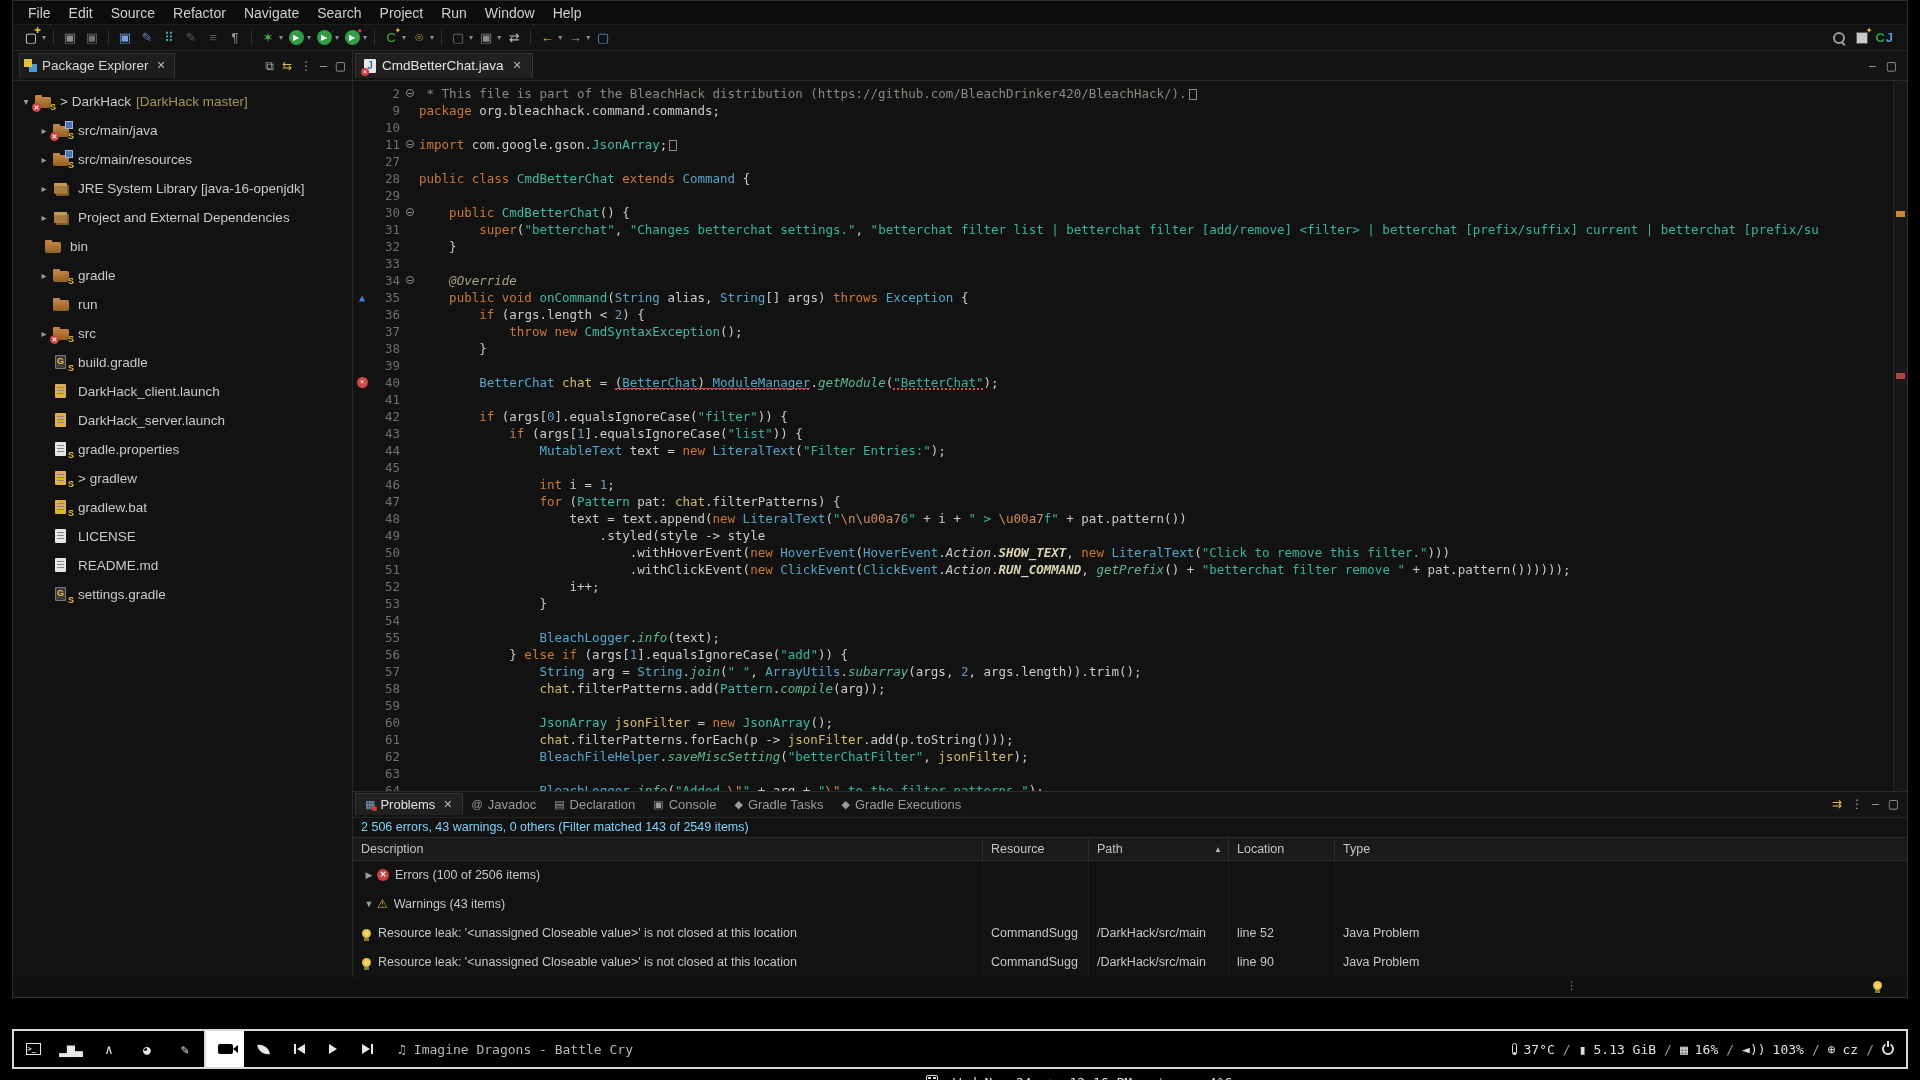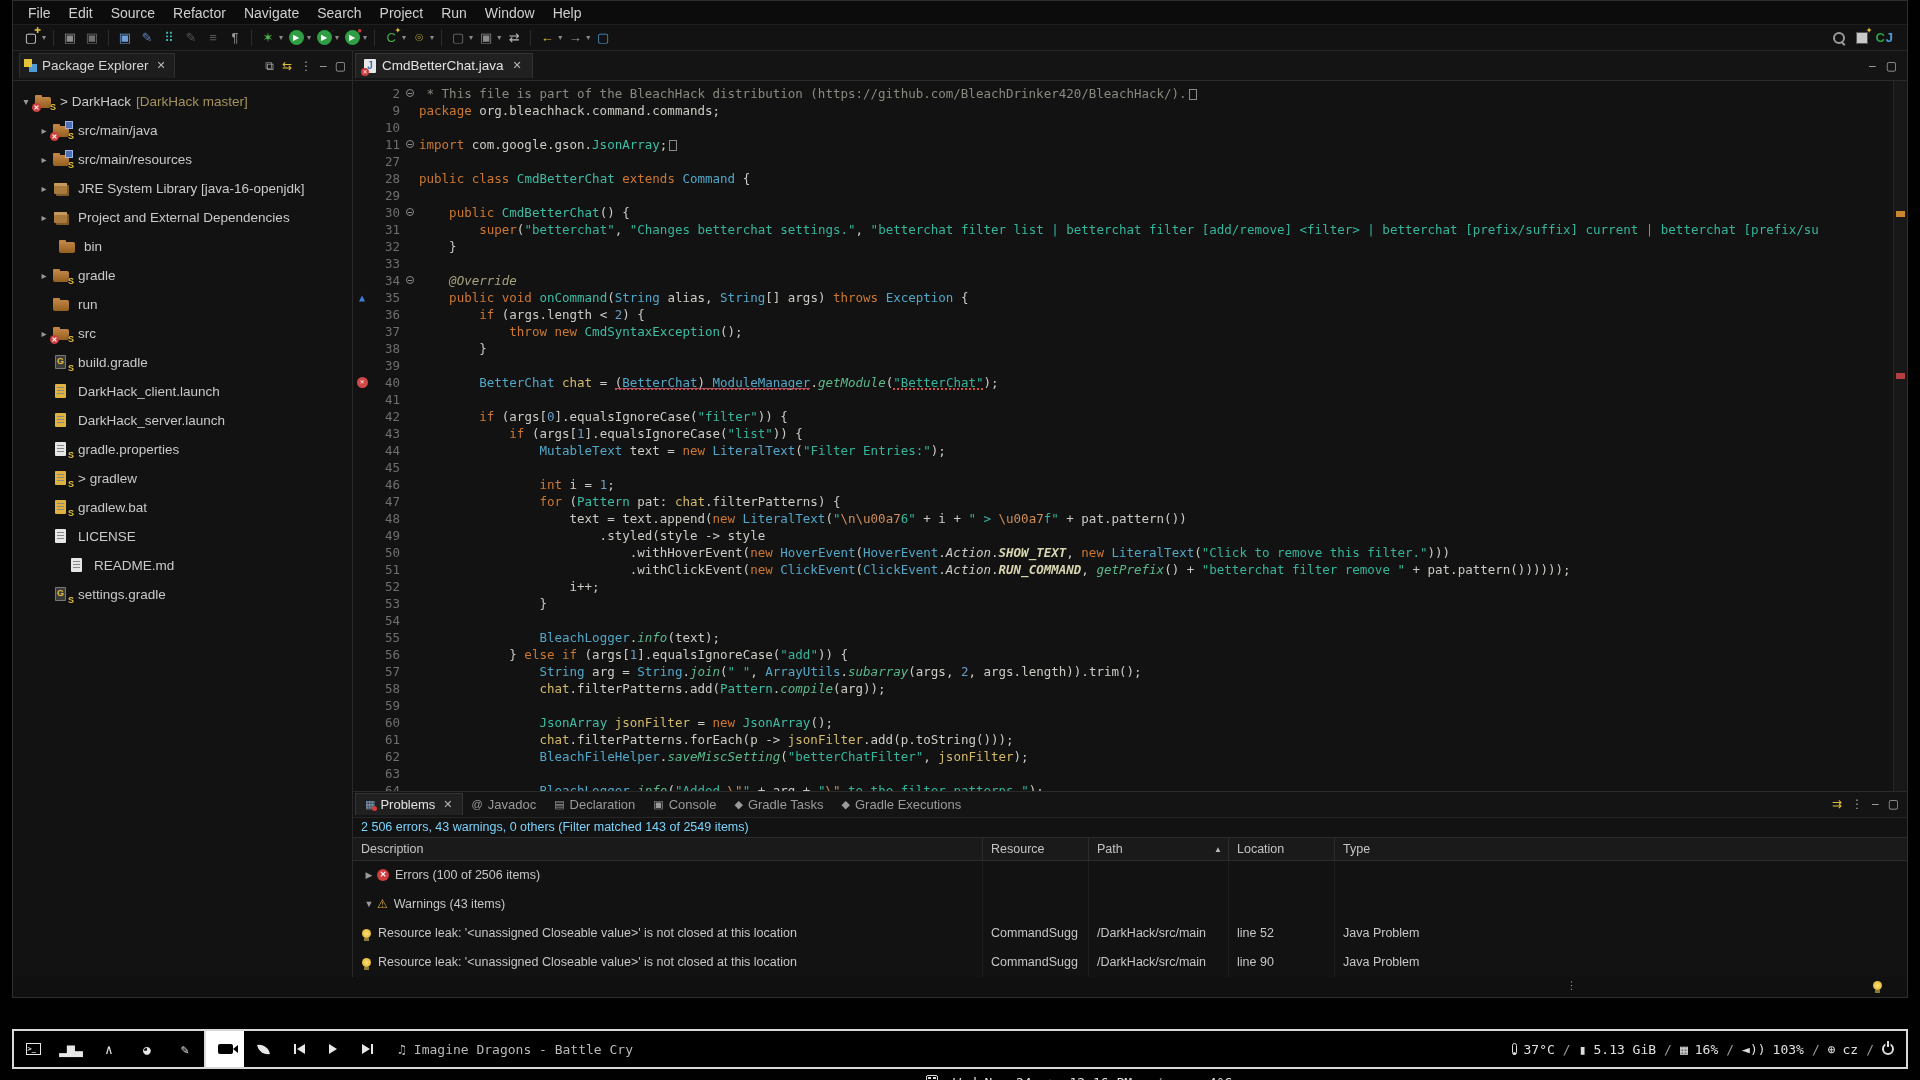--- a/index.html
+++ b/index.html
@@ -383,21 +383,21 @@
               </span>
               <span class="lbl">JRE System Library [java-16-openjdk]</span>
             </div>
             <div class="tree-row" style="padding-left: 24px;">
               <span class="tw">▸</span>
               <span class="ticon">
                 <span class="lib-ic"></span>
               </span>
               <span class="lbl">Project and External Dependencies</span>
             </div>
-            <div class="tree-row" style="padding-left: 30px;">
+            <div class="tree-row" style="padding-left: 16px;">
               <span class="tw"></span>
               <span class="ticon">
                 <span class="fold-tab"></span>
                 <span class="fold-body"></span>
               </span>
               <span class="lbl">bin</span>
             </div>
             <div class="tree-row" style="padding-left: 24px;">
               <span class="tw">▸</span>
               <span class="ticon">
@@ -485,21 +485,21 @@
             </div>
             <div class="tree-row" style="padding-left: 24px;">
               <span class="tw"></span>
               <span class="ticon">
                 <span class="file-ic">
                   <span class="flines"></span>
                 </span>
               </span>
               <span class="lbl">LICENSE</span>
             </div>
-            <div class="tree-row" style="padding-left: 40px;">
+            <div class="tree-row" style="padding-left: 24px;">
               <span class="tw"></span>
               <span class="ticon">
                 <span class="file-ic">
                   <span class="flines"></span>
                 </span>
               </span>
               <span class="lbl">README.md</span>
             </div>
             <div class="tree-row" style="padding-left: 24px;">
               <span class="tw"></span>

